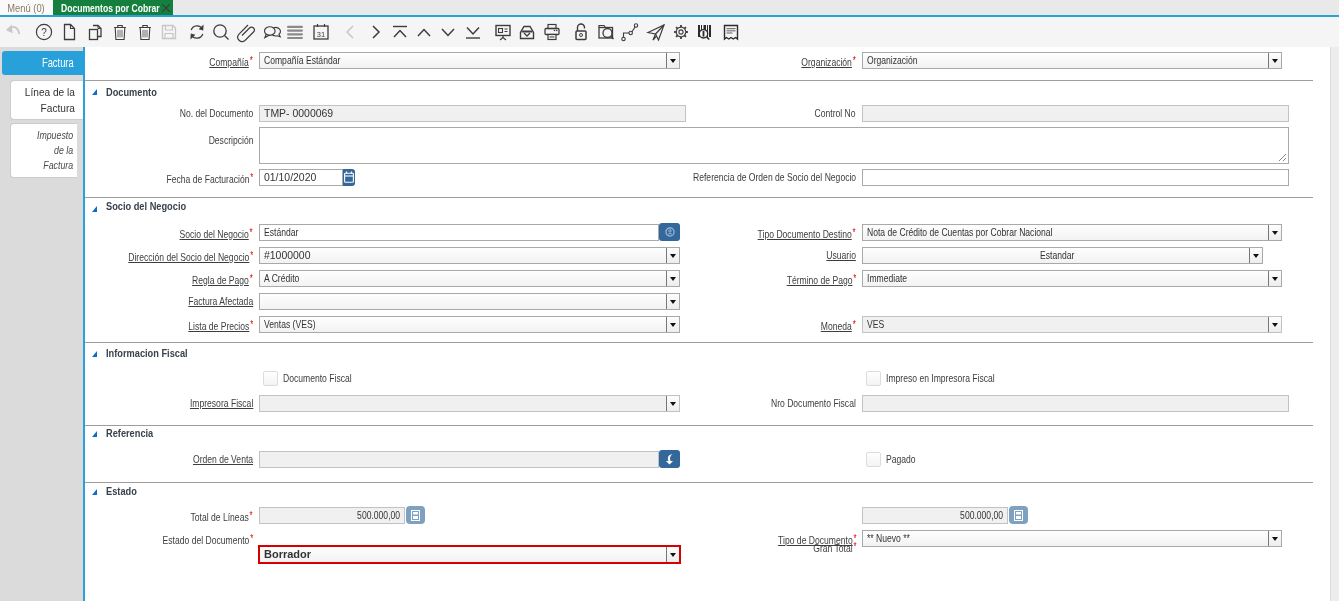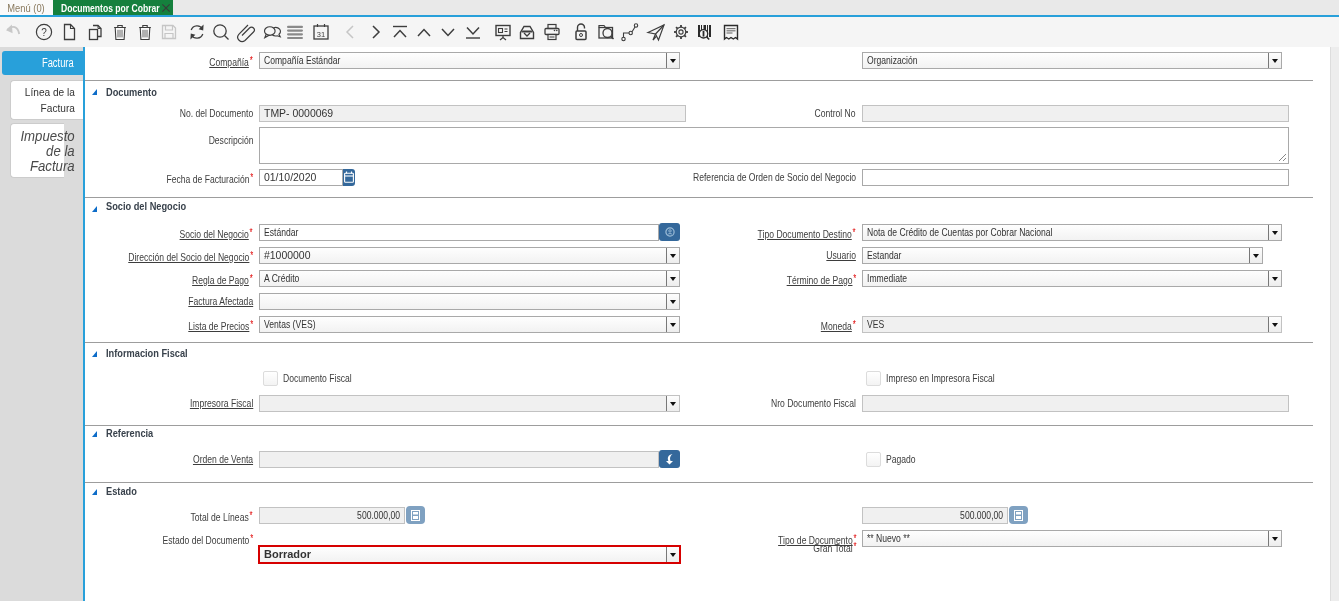--- a/index.html
+++ b/index.html
@@ -17,21 +17,21 @@
 
 #toolbar { position:absolute; left:0; top:17px; width:1339px; height:30px; background:#f5f5f5; }
 .tbi { position:absolute; top:4px; }
 
 
 #sidebar { position:absolute; left:0; top:47px; width:83px; height:554px; background:#dbdbdb; }
 #vline { position:absolute; left:83px; top:47px; width:2px; height:554px; background:#28a0da; }
 .stab { position:absolute; text-align:right; }
 #stab1 { left:2px; top:51px; width:81px; height:24px; background:#28a0da; color:#fff; font-size:12px; line-height:24px; padding-right:9px; border-radius:3px 0 0 3px; }
 #stab2 { left:10px; top:80px; width:73px; background:#fff; border:1px solid #ccc; border-right:none; color:#333; font-size:11.5px; line-height:16px; padding:3px 8px 3px 2px; border-radius:4px 0 0 4px; }
-#stab3 { left:10px; top:123px; width:54px; background:#fff; border:1px solid #ccc; border-right:none; color:#4a4a4a; font-size:15px; font-style:italic; line-height:15px; padding:4px 12px 4px 2px; border-radius:4px 0 0 4px; }
+#stab3 { left:10px; top:123px; width:67px; background:#fff; border:1px solid #ccc; border-right:none; color:#4a4a4a; font-size:10px; font-style:italic; line-height:15px; padding:4px 4px 4px 2px; border-radius:4px 0 0 4px; }
 
 
 #content { position:absolute; left:85px; top:47px; width:1245px; height:554px; background:#fff; }
 #scrollstrip { position:absolute; left:1330px; top:47px; width:9px; height:554px; background:#ededed; border-left:1px solid #ddd; }
 
 .hline { position:absolute; height:1px; background:#9d9d9d; left:85px; width:1228px; }
 
 .grph { position:absolute; font-size:11px; font-weight:bold; color:#39424c; }
 .grph .tx { transform:scaleX(0.84); }
 .grptri { position:absolute; }
@@ -225,20 +225,21 @@
   <div id="sidebar"></div>
   <div id="vline"></div>
   <div id="content"></div>
   <div id="scrollstrip"></div>
   <div class="stab" id="stab1"><span class="txr">Factura</span></div>
   <div class="stab" id="stab2"><span class="txr" style="text-align:right;transform:scaleX(0.88);">Línea de la<br>Factura</span></div>
   <div class="stab" id="stab3"><span class="txr" style="text-align:right;transform:scaleX(0.88);">Impuesto<br>de la<br>Factura</span></div>
 
   <div class="lbl" style="left:35px;top:52px;width:218px;line-height:17px;"><span class="txr"><u>Compañía</u><span class="req">*</span></span></div>
   <div class="fld combo" style="left:259px;top:52px;width:421px;height:17px;line-height:15px;"><span class="tx">Compañía Estándar</span><div class="arr"></div></div>
+  <div class="lbl" style="left:610px;top:52px;width:246px;line-height:17px;"><span class="txr"><u>Organización</u><span class="req">*</span></span></div>
   <div class="fld combo" style="left:862px;top:52px;width:420px;height:17px;line-height:15px;"><span class="tx">Organización</span><div class="arr"></div></div>
 
   <div class="hline" style="top:80px;"></div>
   <svg class="grptri" style="left:92px;top:89px;" width="5" height="6" viewBox="0 0 5 6">
       <polygon points="0,6 5,6 5,0" fill="#0d6cc8"></polygon>
     </svg>
   <div class="grph" style="left:106px;top:86px;"><span class="tx">Documento</span></div>
 
   <div class="lbl" style="left:35px;top:105px;width:218px;line-height:17px;"><span class="txr">No. del Documento</span></div>
   <div class="fld ro" style="left:259px;top:105px;width:427px;height:17px;line-height:15px;"><span class="tx1">TMP- 0000069</span></div>
@@ -279,21 +280,21 @@
         <circle cx="5" cy="3.9" r="1.2" fill="none" stroke="#9dbdd8" stroke-width="0.9"></circle>
         <path d="M2.8,7.6 C3.3,6.2 6.7,6.2 7.2,7.6" fill="none" stroke="#9dbdd8" stroke-width="0.9"></path>
       </svg>
   </div>
   <div class="lbl" style="left:610px;top:224px;width:246px;line-height:17px;"><span class="txr"><u>Tipo Documento Destino</u><span class="req">*</span></span></div>
   <div class="fld combo" style="left:862px;top:224px;width:420px;height:17px;line-height:15px;"><span class="tx">Nota de Crédito de Cuentas por Cobrar Nacional</span><div class="arr"></div></div>
 
   <div class="lbl" style="left:35px;top:247px;width:218px;line-height:17px;"><span class="txr"><u>Dirección del Socio del Negocio</u><span class="req">*</span></span></div>
   <div class="fld combo" style="left:259px;top:247px;width:421px;height:17px;line-height:15px;"><span class="tx1">#1000000</span><div class="arr"></div></div>
   <div class="lbl" style="left:610px;top:247px;width:246px;line-height:17px;"><span class="txr"><u>Usuario</u></span></div>
-  <div class="fld combo" style="left:862px;top:247px;width:401px;height:17px;line-height:15px;"><span class="tx">Estandar</span><div class="arr"></div></div>
+  <div class="fld combo" style="left:862px;top:247px;width:401px;height:17px;line-height:15px;text-align:center;"><span class="tx">Estandar</span><div class="arr"></div></div>
 
   <div class="lbl" style="left:35px;top:270px;width:218px;line-height:17px;"><span class="txr"><u>Regla de Pago</u><span class="req">*</span></span></div>
   <div class="fld combo" style="left:259px;top:270px;width:421px;height:17px;line-height:15px;"><span class="tx">A Crédito</span><div class="arr"></div></div>
   <div class="lbl" style="left:610px;top:270px;width:246px;line-height:17px;"><span class="txr"><u>Término de Pago</u><span class="req">*</span></span></div>
   <div class="fld combo" style="left:862px;top:270px;width:420px;height:17px;line-height:15px;"><span class="tx">Immediate</span><div class="arr"></div></div>
 
   <div class="lbl" style="left:35px;top:293px;width:218px;line-height:17px;"><span class="txr"><u>Factura Afectada</u></span></div>
   <div class="fld combo" style="left:259px;top:293px;width:421px;height:17px;line-height:15px;">
       <div class="arr"></div>
     </div>

